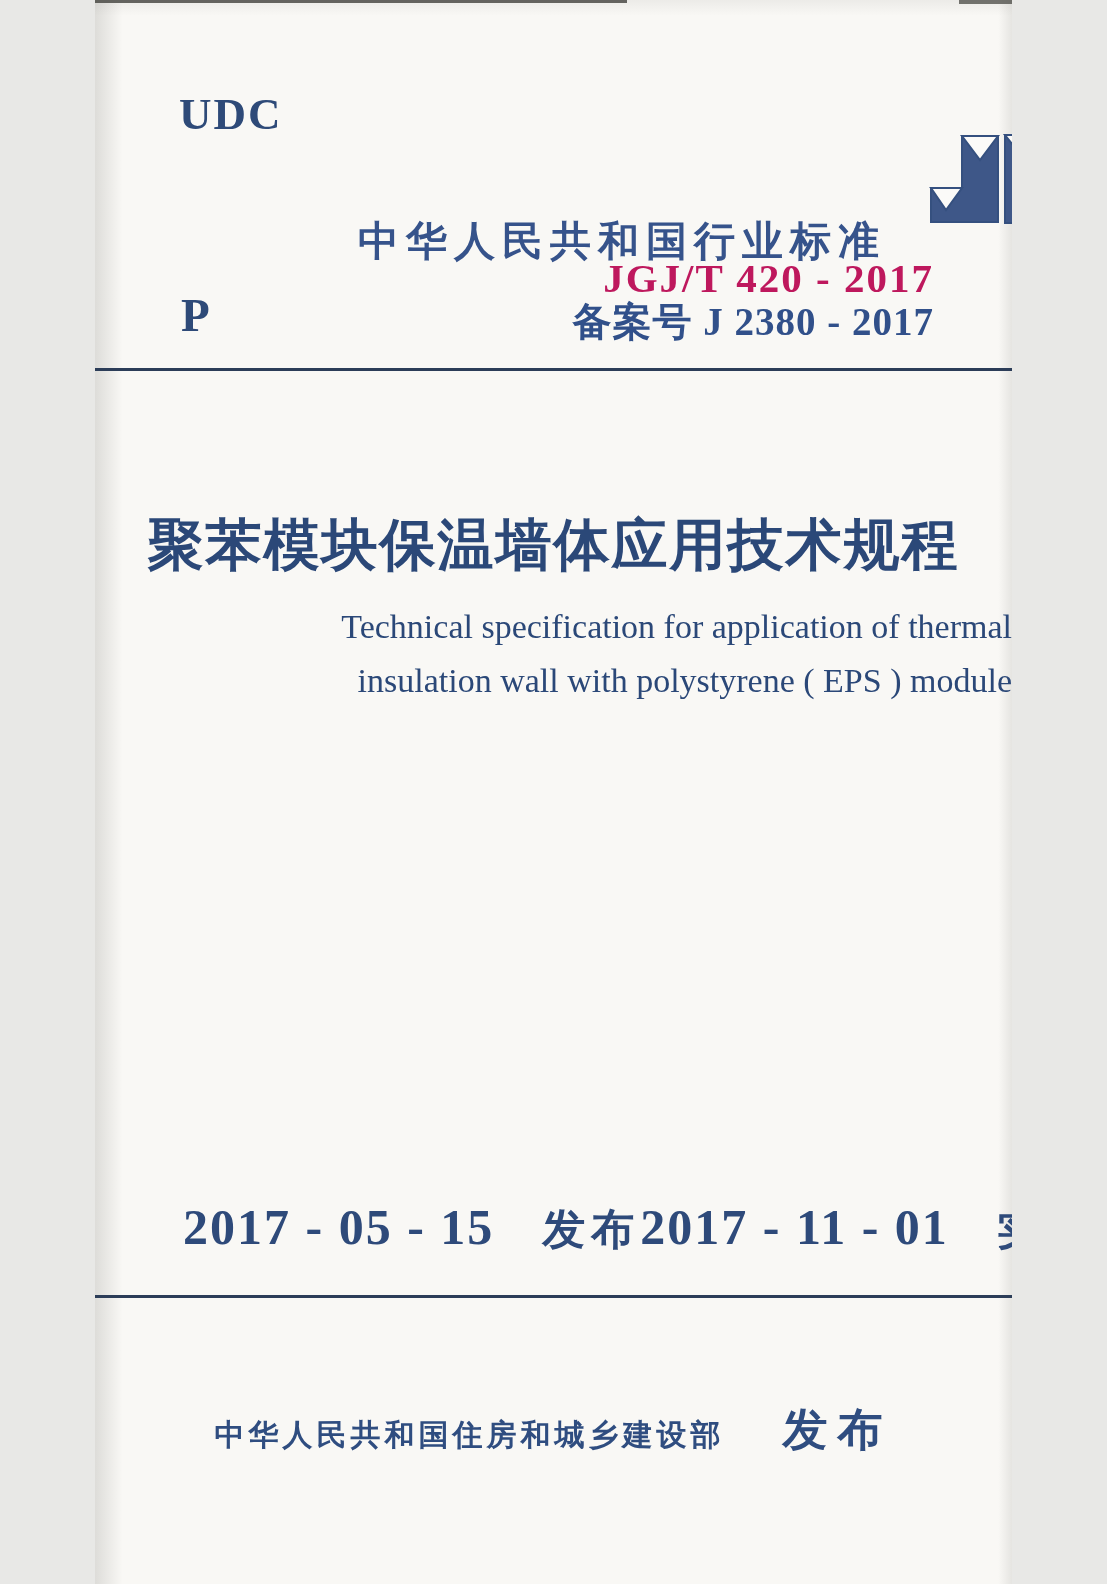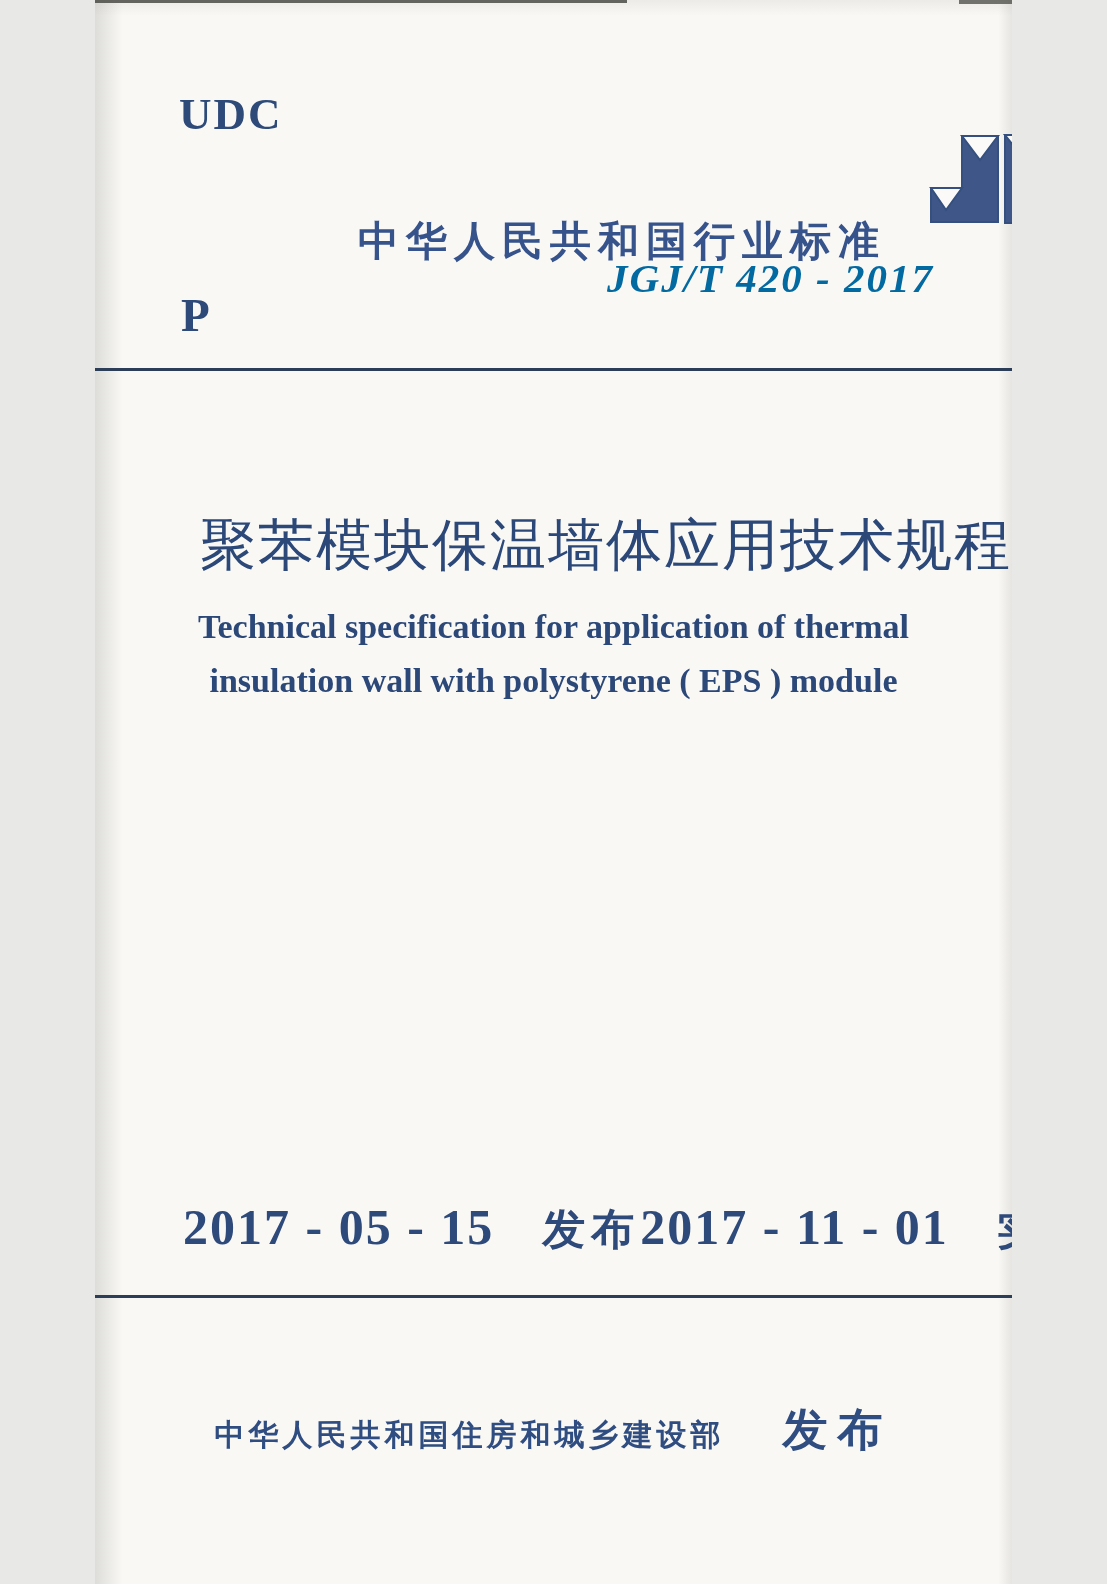--- a/index.html
+++ b/index.html
@@ -37,40 +37,40 @@
     font-weight:bold;font-size:41px;letter-spacing:7px;color:#36538b;
     white-space:nowrap;
     margin-top:32px;
   }
   .logo{position:absolute;left:820px;top:118px;width:230px;height:130px;}
   .std-numbers{
     position:absolute;right:78px;top:256px;
     text-align:right;line-height:44px;white-space:nowrap;
   }
   .std-number-main{
-    font-weight:bold;font-size:41px;color:#0369a1;letter-spacing:2px;font-style:italic;
+    font-weight:bold;font-size:41px;color:#be185d;letter-spacing:2px;
   }
   .std-number-record{
     font-weight:bold;font-size:39px;color:#31508a;letter-spacing:1px;
     font-family:"Liberation Serif", serif;
   }
   .rule{position:absolute;left:0;right:0;height:3px;background:#2c3d58;}
   .rule-1{top:368px;}
   .rule-2{top:1295px;}
 
   .title-zh{
     position:absolute;top:508px;left:0;width:100%;
-    text-align:right;
-    font-weight:normal;font-size:56px;letter-spacing:2px;color:#2b4878;
+    text-align:center;
+    font-weight:bold;font-size:56px;letter-spacing:2px;color:#2b4878;
     white-space:nowrap;
   }
   .title-en{
     position:absolute;top:600px;left:0;width:100%;
-    text-align:center;color:#2b4878;
-    font-size:34px;font-weight:700;
+    text-align:right;color:#2b4878;
+    font-size:34px;font-weight:400;
   }
   .title-en .en-line{display:block;height:54px;line-height:54px;}
 
   .dates-row{
     position:absolute;top:1198px;left:88px;right:77px;
     display:flex;justify-content:space-between;align-items:baseline;
     white-space:nowrap;
   }
   .date-group{display:flex;align-items:baseline;}
   .date-num{
@@ -116,20 +116,21 @@
       <polygon points="144,60 167,60 155,78" fill="#fbfaf8" stroke="#35507f" stroke-width="2"></polygon>
 
       <path d="M178,18 H214 V104 H147 V70 H178 Z" fill="#3e5788" stroke="#35507f" stroke-width="2"></path>
       <polygon points="178,18 214,18 196,42" fill="#fbfaf8" stroke="#35507f" stroke-width="2"></polygon>
       <polygon points="147,70 178,70 162,92" fill="#fbfaf8" stroke="#35507f" stroke-width="2"></polygon>
     </svg>
   </div>
 
   <div class="std-numbers">
     <div class="std-number-main">JGJ/T 420 - 2017</div>
+    <div class="std-number-record">备案号 J 2380 - 2017</div>
   </div>
 
   <div class="p-label">P</div>
 
   <div class="rule rule-1"></div>
 
   <div class="title-zh">聚苯模块保温墙体应用技术规程</div>
 
   <div class="title-en">
     <span class="en-line">Technical specification for application of thermal</span>

